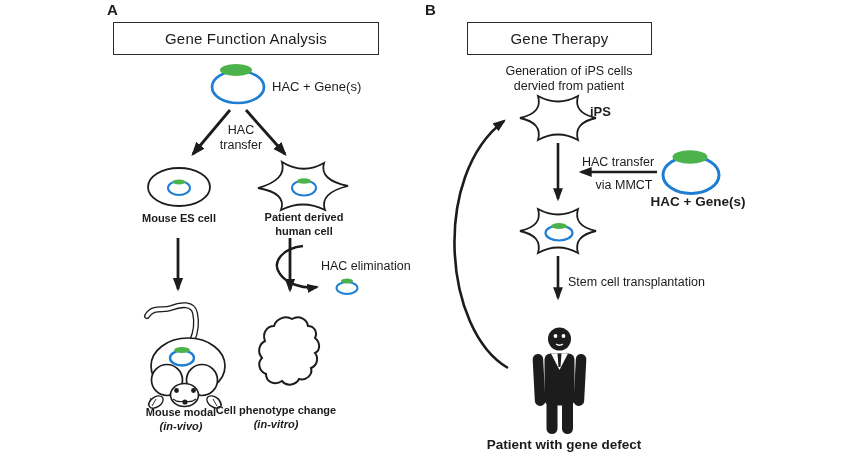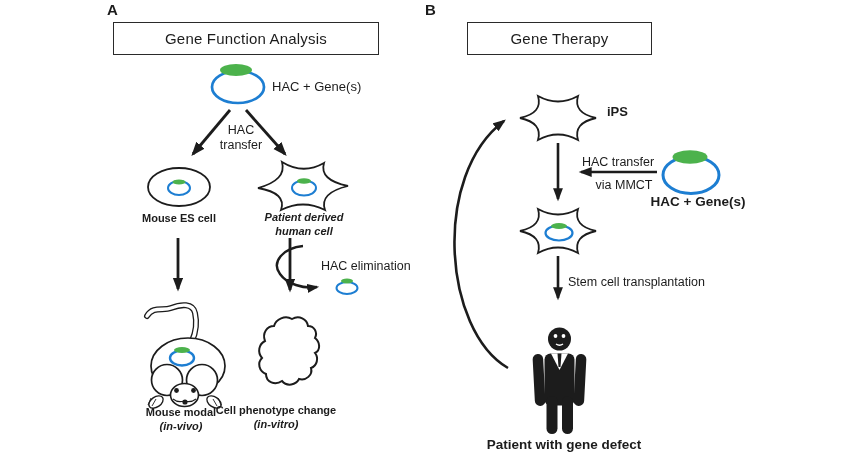--- a/index.html
+++ b/index.html
@@ -175,21 +175,21 @@
 
   <div class="abs caption" style="left:272px;top:80px;font-size:13px;">HAC + Gene(s)</div>
 
   <div class="abs caption cx" style="left:241px;top:123px;">
     <div>HAC</div>
     <div>transfer</div>
   </div>
 
   <div class="abs caption-bold cx" style="left:179px;top:212px;">Mouse ES cell</div>
 
-  <div class="abs caption-bold cx" style="left:304px;top:211px;font-style:italic;">
+  <div class="abs caption-bold cx" style="left:304px;top:211px;">
     <div>Patient derived</div>
     <div>human cell</div>
   </div>
 
   <div class="abs caption" style="left:321px;top:259px;">HAC elimination</div>
 
   <div class="abs caption-bold cx" style="left:181px;top:406px;">
     <div>Mouse modal</div>
     <div class="ital">(in-vivo)</div>
   </div>
@@ -198,22 +198,26 @@
     <div>Cell phenotype change</div>
     <div class="ital">(in-vitro)</div>
   </div>
 
   <div class="abs panel-letter" style="left:425px;top:1px;">B</div>
 
   <div class="title-box" style="left:467px;top:22px;width:183px;height:31px;">
     <span>Gene Therapy</span>
   </div>
 
-
-  <div class="abs ips-label" style="left:607px;top:104px;">iPS</div>
+  <div class="abs caption cx" style="left:569px;top:64px;">
+    <div>Generation of iPS cells</div>
+    <div>dervied from patient</div>
+  </div>
+
+  <div class="abs ips-label" style="left:590px;top:104px;">iPS</div>
 
   <div class="abs caption cx" style="left:618px;top:155px;">HAC transfer</div>
 
   <div class="abs caption cx" style="left:624px;top:178px;">via MMCT</div>
 
   <div class="abs caption-bold-lg cx" style="left:698px;top:194px;">HAC + Gene(s)</div>
 
   <div class="abs caption" style="left:568px;top:275px;">Stem cell transplantation</div>
 
   <div class="abs caption-bold-lg cx" style="left:564px;top:437px;">Patient with gene defect</div>

